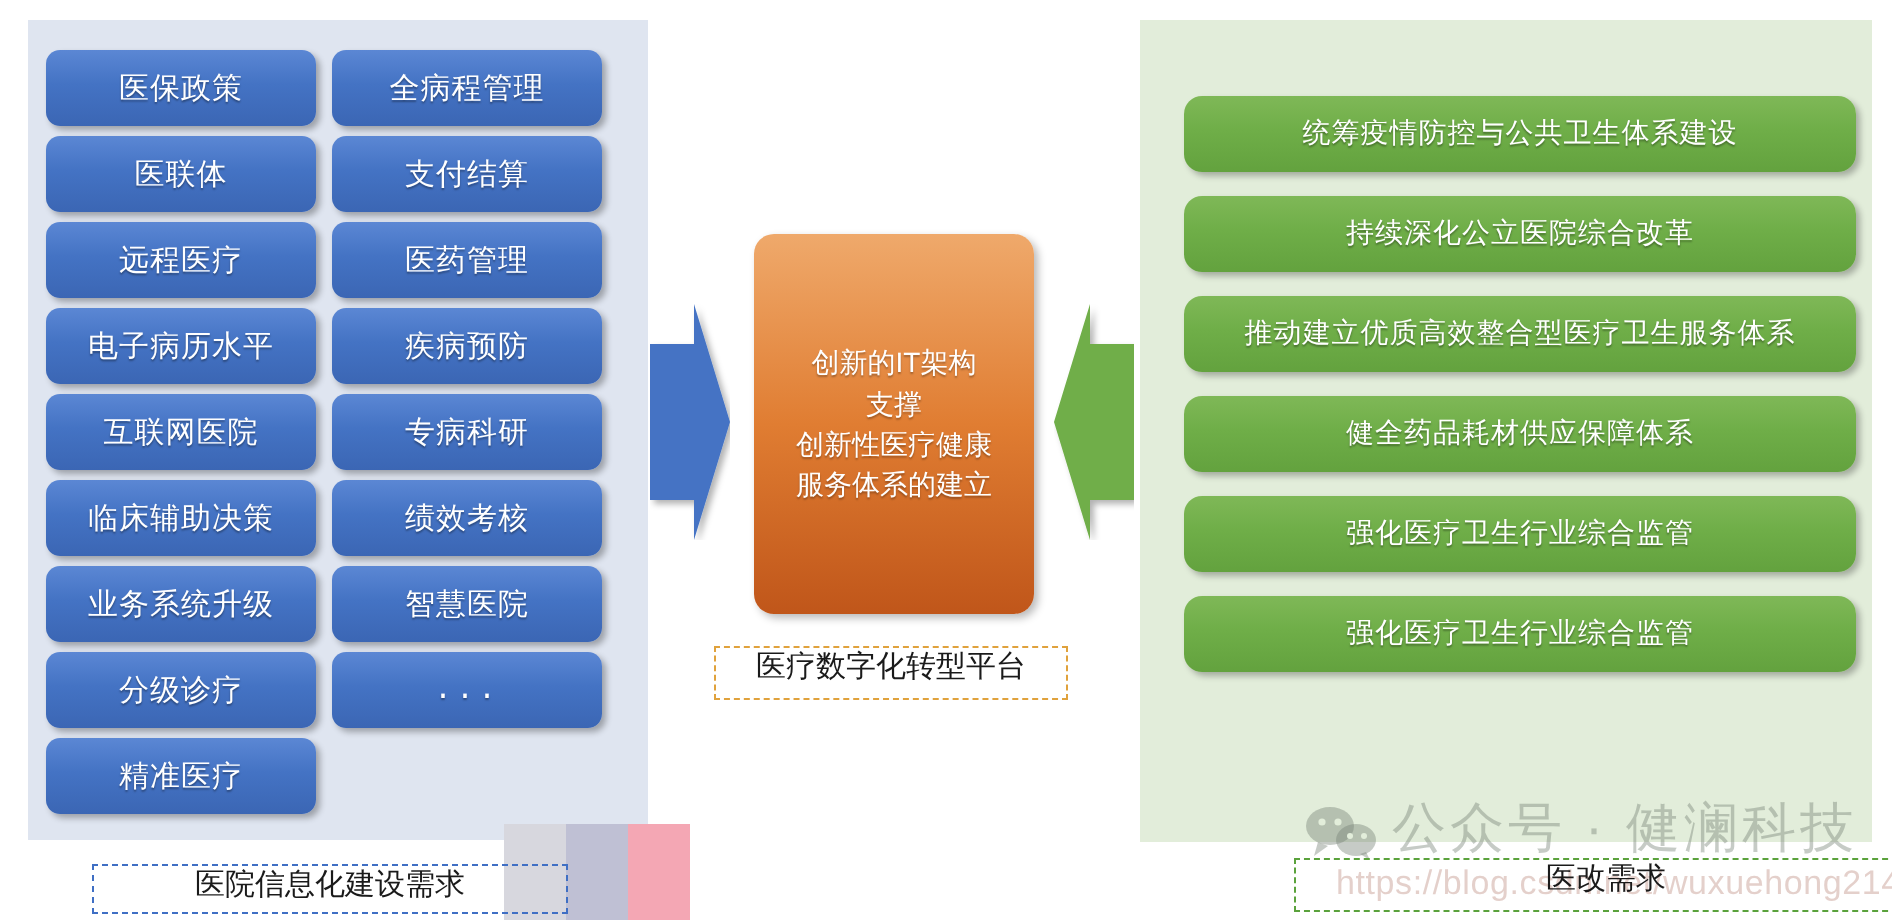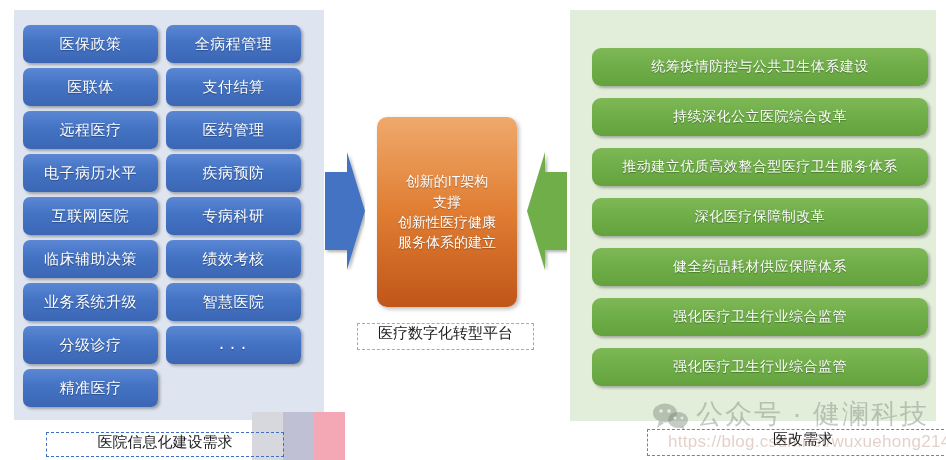--- a/index.html
+++ b/index.html
@@ -251,21 +251,20 @@
 
 <div class="caption" id="caption-center">
   <span>医疗数字化转型平台</span>
 </div>
 
 <div class="panel" id="right-panel">
   <div id="green-col">
     <div class="green-btn">统筹疫情防控与公共卫生体系建设</div>
     <div class="green-btn">持续深化公立医院综合改革</div>
     <div class="green-btn">推动建立优质高效整合型医疗卫生服务体系</div>
-    <div class="green-btn">深化医疗保障制改革</div>
     <div class="green-btn">健全药品耗材供应保障体系</div>
     <div class="green-btn">强化医疗卫生行业综合监管</div>
     <div class="green-btn">强化医疗卫生行业综合监管</div>
   </div>
 </div>
 
 <div id="watermark">
   <svg id="wm-icon" width="38" height="28" viewBox="0 0 38 28">
     <ellipse cx="13" cy="11" rx="12" ry="9.5" fill="currentColor"></ellipse>
     <path d="M7,19 L5,26 L12,21 Z" fill="currentColor"></path>

